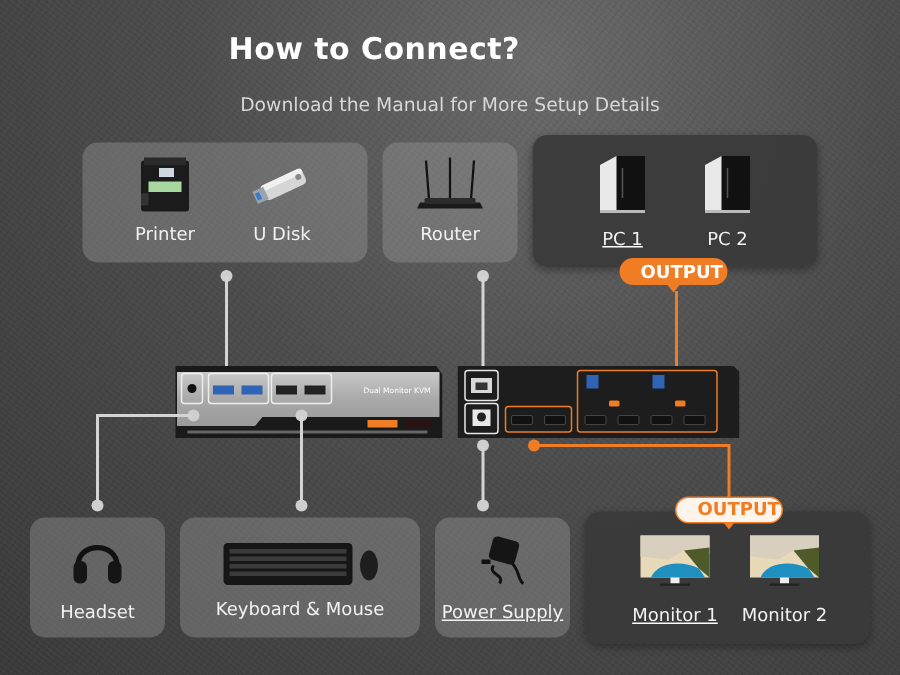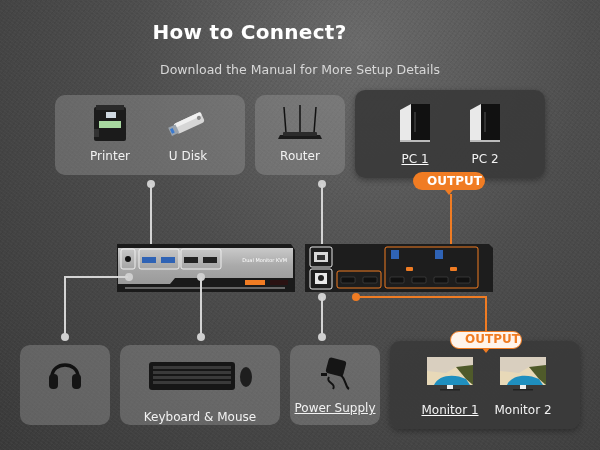--- a/index.html
+++ b/index.html
@@ -202,36 +202,37 @@
 <div class="line o" style="left:356px;top:296px;width:130px;height:2px;"></div>
 <div class="line o" style="left:485px;top:296px;width:2px;height:36px;"></div>
 
 <div class="panel" style="left:20px;top:345px;width:90px;height:80px;">
   <div class="item" style="left:0;top:8px;">
     <svg class="icon" width="40" height="40" viewBox="0 0 40 40">
       <path d="M7 24 C7 8 33 8 33 24" fill="none" stroke="#111" stroke-width="3.5"></path>
       <rect x="4" y="21" width="9" height="15" rx="4" fill="#151515"></rect>
       <rect x="27" y="21" width="9" height="15" rx="4" fill="#151515"></rect>
     </svg>
+    <div class="label" style="margin-top:8px;">Headset</div>
   </div>
 </div>
 
 <div class="panel" style="left:120px;top:345px;width:160px;height:80px;">
   <div class="item" style="left:0;top:8px;width:160px;">
     <svg class="icon" width="110" height="40" viewBox="0 0 110 40">
       <rect x="4" y="9" width="86" height="28" rx="3" fill="#161616"></rect>
       <g fill="#3a3a3a">
         <rect x="8" y="13" width="78" height="3"></rect>
         <rect x="8" y="18" width="78" height="3"></rect>
         <rect x="8" y="23" width="78" height="3"></rect>
         <rect x="8" y="28" width="78" height="3"></rect>
       </g>
       <ellipse cx="101" cy="24" rx="6" ry="10" fill="#1e1e1e"></ellipse>
     </svg>
-    <div class="label" style="margin-top:17px;">Keyboard &amp; Mouse</div>
+    <div class="label" style="margin-top:6px;">Keyboard &amp; Mouse</div>
   </div>
 </div>
 
 <div class="panel" style="left:290px;top:345px;width:90px;height:80px;">
   <div class="item" style="left:0;top:8px;">
     <svg class="icon" width="40" height="40" viewBox="0 0 40 40">
       <rect x="12" y="6" width="18" height="16" rx="3" fill="#151515" transform="rotate(15 21 14)"></rect>
       <path d="M14 24 C10 30 22 30 18 36 M26 22 C32 28 30 34 34 36" fill="none" stroke="#111" stroke-width="2"></path>
       <rect x="6" y="20" width="6" height="3" fill="#111"></rect>
     </svg>

